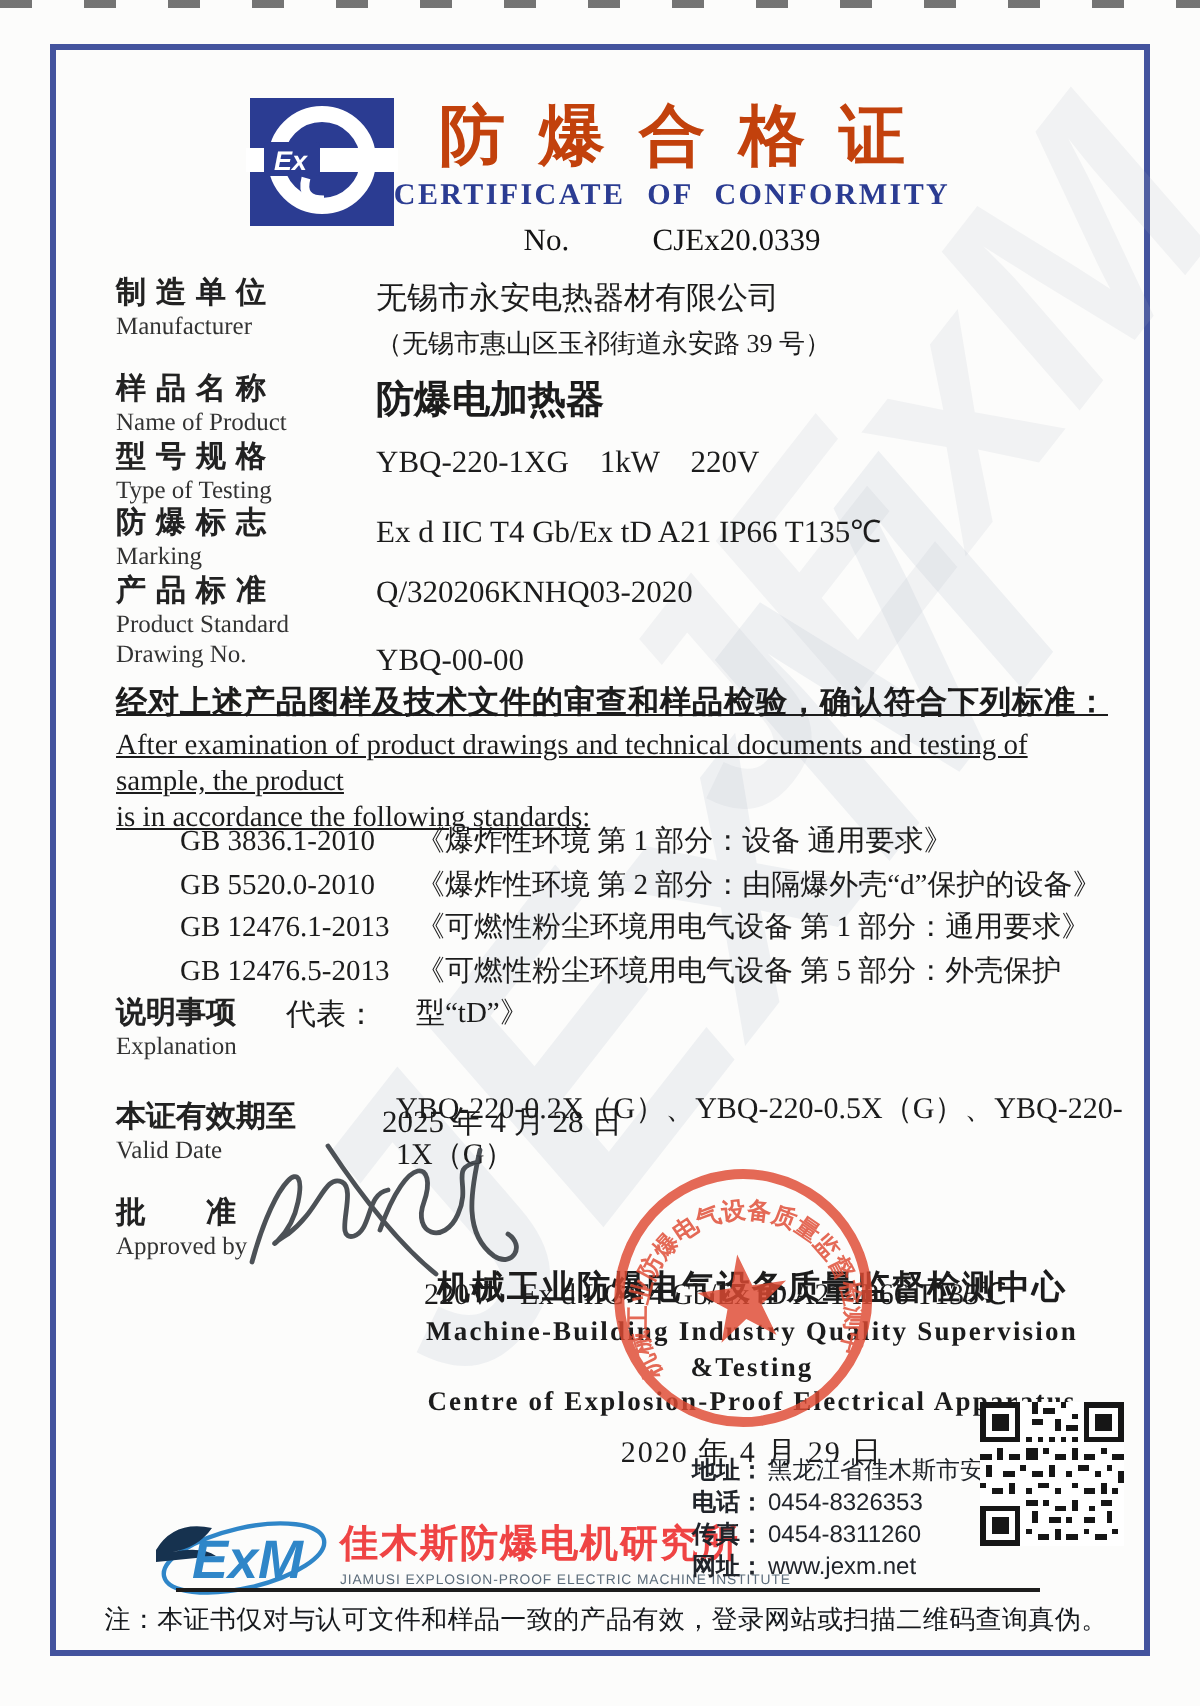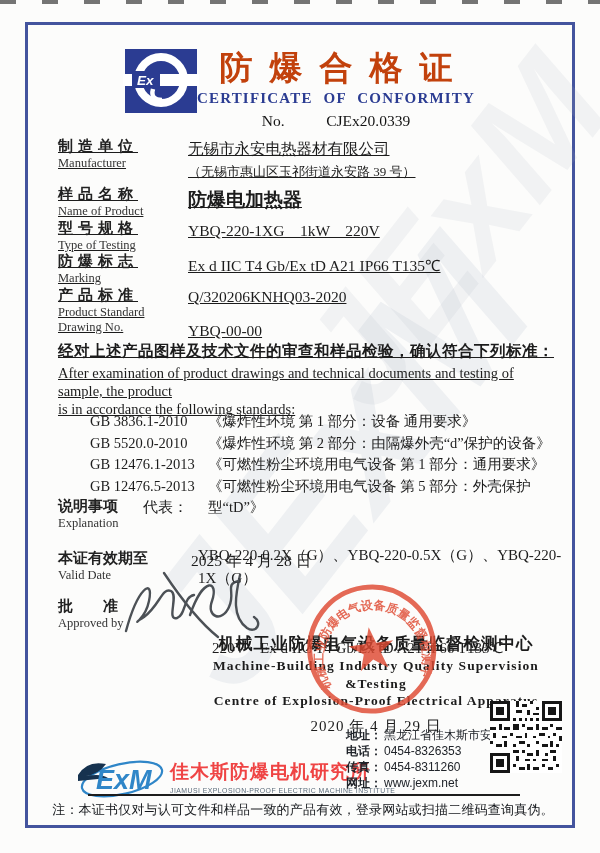--- a/index.html
+++ b/index.html
@@ -12,21 +12,21 @@
   .wm{position:absolute;font-family:"Liberation Sans",sans-serif;font-weight:bold;font-style:italic;
        color:rgba(168,180,196,0.16);pointer-events:none;white-space:nowrap;}
   .wm1{font-size:190px;left:60px;top:330px;transform:rotate(-52deg);}
   .wm2{font-size:150px;left:230px;top:120px;transform:rotate(-52deg);color:rgba(168,180,196,0.13);}
   .exlogo{position:absolute;left:95px;top:22px;}
   .titleblock{position:absolute;left:128px;top:24px;width:360px;text-align:center;}
   .title-cn{font-family:"Liberation Sans",sans-serif;font-weight:bold;font-size:33px;
        color:#c2410c;letter-spacing:17px;text-indent:17px;line-height:1.15;}
   .title-en{font-size:15px;font-weight:bold;color:#2b3c92;letter-spacing:1.2px;margin-top:3px;word-spacing:6px;}
   .cert-no{font-size:15.5px;color:#141414;margin-top:5px;word-spacing:10px;}
-  .frow{position:absolute;left:30px;display:flex;width:500px;text-decoration:underline;}
+  .frow{position:absolute;left:30px;display:flex;width:500px;}
   .lblcol{width:130px;flex:none;}
   .lcn{font-family:"Liberation Sans",sans-serif;font-weight:bold;font-size:15px;letter-spacing:5px;color:#222;}
   .len{font-size:12.5px;color:#333;margin-top:0px;}
   .valcol{font-size:15.5px;padding-top:2px;white-space:pre-wrap;}
   .v-sub{font-size:13px;margin-top:3px;}
   .v-hei{font-family:"Liberation Sans",sans-serif;font-weight:bold;font-size:19px;}
   .stmt{position:absolute;left:30px;top:316px;width:496px;text-decoration:underline;}
   .stmt-cn{font-family:"Liberation Sans",sans-serif;font-weight:bold;font-size:15.5px;letter-spacing:.5px;}
   .stmt-en{font-size:14.5px;line-height:1.25;margin-top:2px;}
   .stds{position:absolute;left:62px;top:386px;width:470px;font-size:14.5px;line-height:21.5px;}

